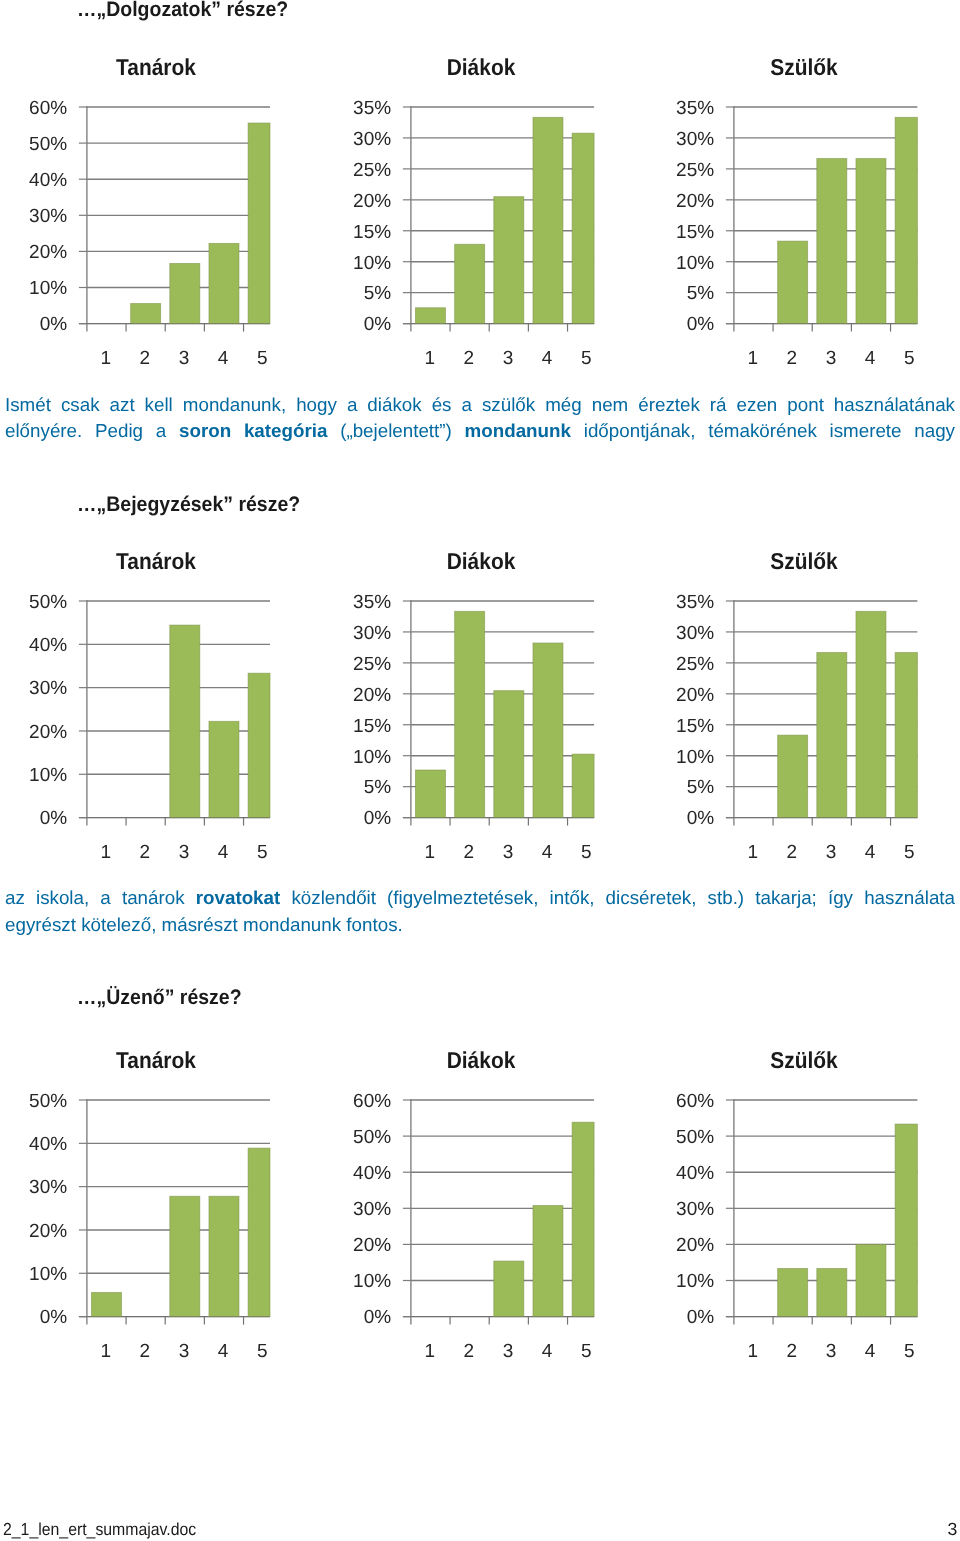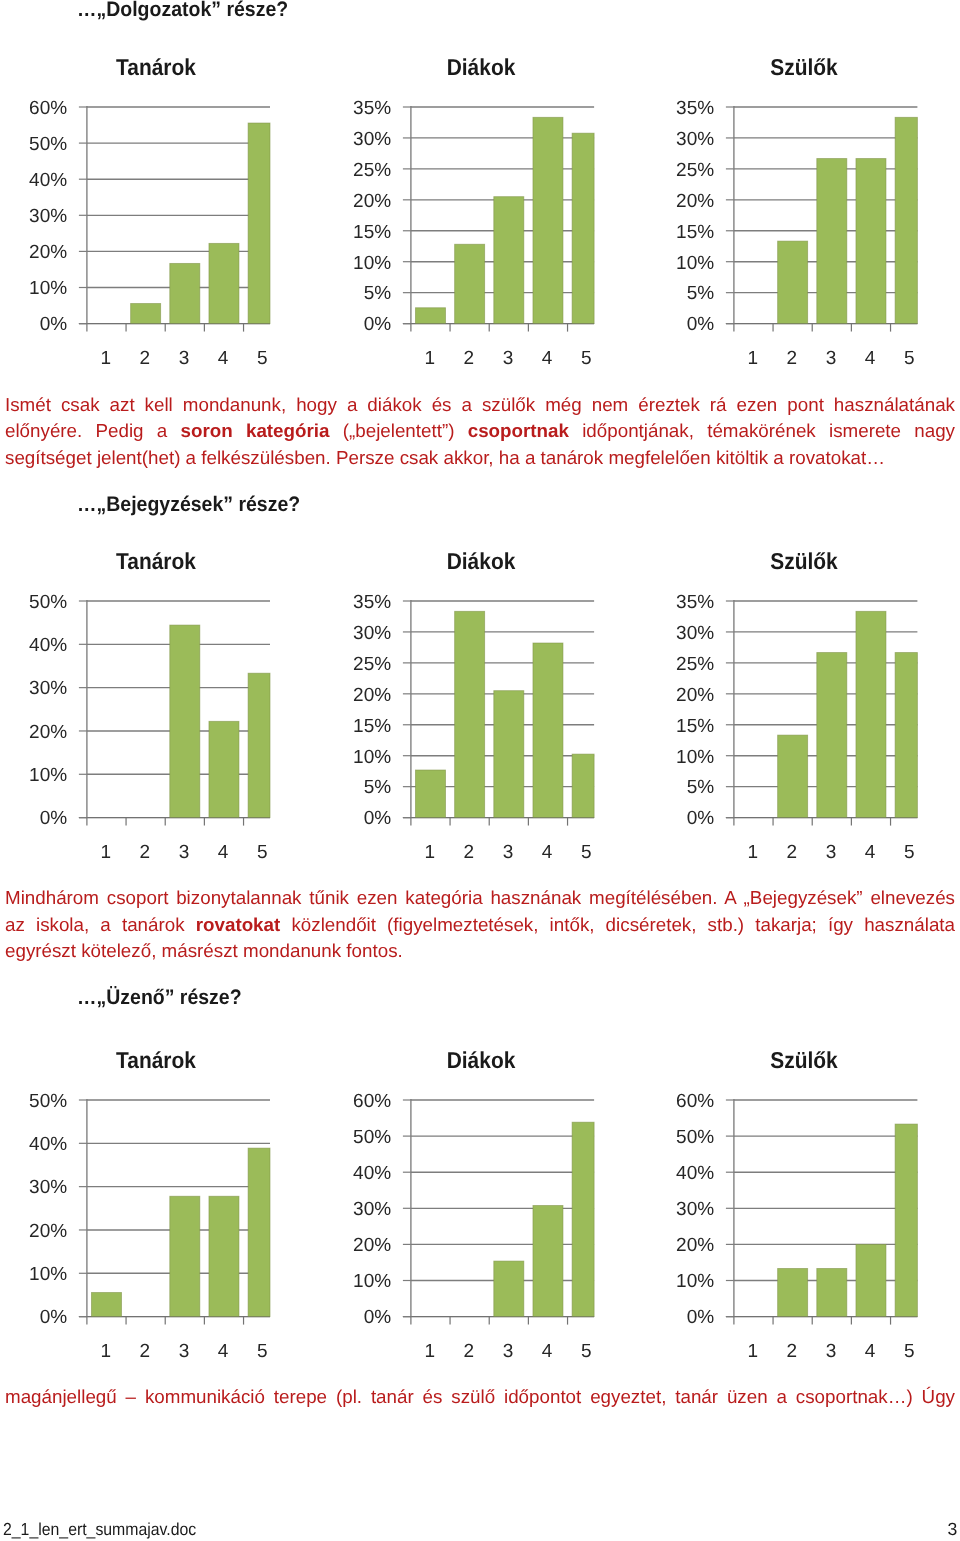--- a/index.html
+++ b/index.html
@@ -6,21 +6,21 @@
   body{width:960px;height:1541px;position:relative;overflow:hidden;
        font-family:"Liberation Sans",sans-serif;color:#1a1a1a;
        -webkit-font-smoothing:antialiased;text-rendering:geometricPrecision;}
   .page{position:absolute;left:0;top:0;width:844px;height:1541px;}
   .chartrow{position:absolute;left:0;width:960px;}
   .chart{position:absolute;top:0;}
   .chart svg{display:block;}
   .ctitle{position:absolute;text-align:center;font-weight:700;font-size:23px;
           line-height:23px;color:#1a1a1a;white-space:nowrap;
           transform:scaleX(0.91);transform-origin:50% 50%;}
-  .para{position:absolute;font-size:18.8px;line-height:26.4px;color:#b91c1c;}
+  .para{position:absolute;font-size:18.8px;line-height:26.4px;color:#0369a1;}
   .para .ln{text-align:justify;text-align-last:justify;white-space:nowrap;}
   .para .ln.last{text-align-last:left;}
   .para b{font-weight:700;}
   .heading{position:absolute;font-weight:700;font-size:21px;line-height:21px;
            color:#1a1a1a;white-space:nowrap;
            transform:scaleX(0.928);transform-origin:0% 50%;}
   .footer-left{position:absolute;font-size:17.4px;line-height:17.4px;color:#1a1a1a;white-space:nowrap;transform:scaleX(0.91);transform-origin:0% 50%;}
   .footer-right{position:absolute;font-size:17.6px;line-height:17.6px;color:#1a1a1a;white-space:nowrap;}
 </style>
 </head>
@@ -167,22 +167,21 @@
           <text x="144.84" y="264.8" text-anchor="middle" font-family="Liberation Sans, sans-serif" font-size="19" fill="#262626">2</text>
           <text x="184.00" y="264.8" text-anchor="middle" font-family="Liberation Sans, sans-serif" font-size="19" fill="#262626">3</text>
           <text x="223.16" y="264.8" text-anchor="middle" font-family="Liberation Sans, sans-serif" font-size="19" fill="#262626">4</text>
           <text x="262.32" y="264.8" text-anchor="middle" font-family="Liberation Sans, sans-serif" font-size="19" fill="#262626">5</text>
         </svg>
       </div>
   </div>
 
   <div class="para" style="left:5px;top:391.8px;width:950px;">
       <div class="ln">Ismét csak azt kell mondanunk, hogy a diákok és a szülők még nem éreztek rá ezen pont használatának</div>
-      <div class="ln">előnyére. Pedig a <b>soron kategória</b> („bejelentett”) <b>csoportnak</b> időpontjának, témakörének ismerete nagy</div>
-      <div class="ln last">segítséget jelent(het) a felkészülésben. Persze csak akkor, ha a tanárok megfelelően kitöltik a rovatokat…</div>
+      <div class="ln">előnyére. Pedig a <b>soron kategória</b> („bejelentett”) <b>mondanunk</b> időpontjának, témakörének ismerete nagy</div>
     </div>
 
   <div class="heading" style="left:76.8px;top:494.2px;">…„Bejegyzések” része?</div>
 
   <div class="chartrow" style="top:494px;">
     <div class="ctitle" style="left:56px;top:56px;width:200px;">Tanárok</div>
     <div class="ctitle" style="left:381px;top:56px;width:200px;">Diákok</div>
     <div class="ctitle" style="left:703.5px;top:56px;width:200px;">Szülők</div>
     <div class="chart" id="chart3" style="left:0px;top:98.8px;">
         <svg width="322" height="290" viewBox="0 0 322 290" xmlns="http://www.w3.org/2000/svg">
@@ -312,21 +311,20 @@
           <text x="105.68" y="264.8" text-anchor="middle" font-family="Liberation Sans, sans-serif" font-size="19" fill="#262626">1</text>
           <text x="144.84" y="264.8" text-anchor="middle" font-family="Liberation Sans, sans-serif" font-size="19" fill="#262626">2</text>
           <text x="184.00" y="264.8" text-anchor="middle" font-family="Liberation Sans, sans-serif" font-size="19" fill="#262626">3</text>
           <text x="223.16" y="264.8" text-anchor="middle" font-family="Liberation Sans, sans-serif" font-size="19" fill="#262626">4</text>
           <text x="262.32" y="264.8" text-anchor="middle" font-family="Liberation Sans, sans-serif" font-size="19" fill="#262626">5</text>
         </svg>
       </div>
   </div>
 
   <div class="para" style="left:5px;top:885.1px;width:950px;">
-      <div class="ln">Mindhárom csoport bizonytalannak tűnik ezen kategória hasznának megítélésében. A „Bejegyzések” elnevezés</div>
       <div class="ln">az iskola, a tanárok <b>rovatokat</b> közlendőit (figyelmeztetések, intők, dicséretek, stb.) takarja; így használata</div>
       <div class="ln last">egyrészt kötelező, másrészt mondanunk fontos.</div>
     </div>
 
   <div class="heading" style="left:76.8px;top:987.1px;">…„Üzenő” része?</div>
 
   <div class="chartrow" style="top:993px;">
     <div class="ctitle" style="left:56px;top:56px;width:200px;">Tanárok</div>
     <div class="ctitle" style="left:381px;top:56px;width:200px;">Diákok</div>
     <div class="ctitle" style="left:703.5px;top:56px;width:200px;">Szülők</div>
@@ -451,19 +449,18 @@
           <text x="105.68" y="264.8" text-anchor="middle" font-family="Liberation Sans, sans-serif" font-size="19" fill="#262626">1</text>
           <text x="144.84" y="264.8" text-anchor="middle" font-family="Liberation Sans, sans-serif" font-size="19" fill="#262626">2</text>
           <text x="184.00" y="264.8" text-anchor="middle" font-family="Liberation Sans, sans-serif" font-size="19" fill="#262626">3</text>
           <text x="223.16" y="264.8" text-anchor="middle" font-family="Liberation Sans, sans-serif" font-size="19" fill="#262626">4</text>
           <text x="262.32" y="264.8" text-anchor="middle" font-family="Liberation Sans, sans-serif" font-size="19" fill="#262626">5</text>
         </svg>
       </div>
   </div>
 
   <div class="para" style="left:5px;top:1384.2px;width:950px;">
-      <div class="ln">magánjellegű – kommunikáció terepe (pl. tanár és szülő időpontot egyeztet, tanár üzen a csoportnak…) Úgy</div>
     </div>
 
   <div class="footer-left" style="left:2.8px;top:1521.1px;">2_1_len_ert_summajav.doc</div>
   <div class="footer-right" style="left:947.4px;top:1521.4px;">3</div>
 
 </div>
 
 </body></html>

